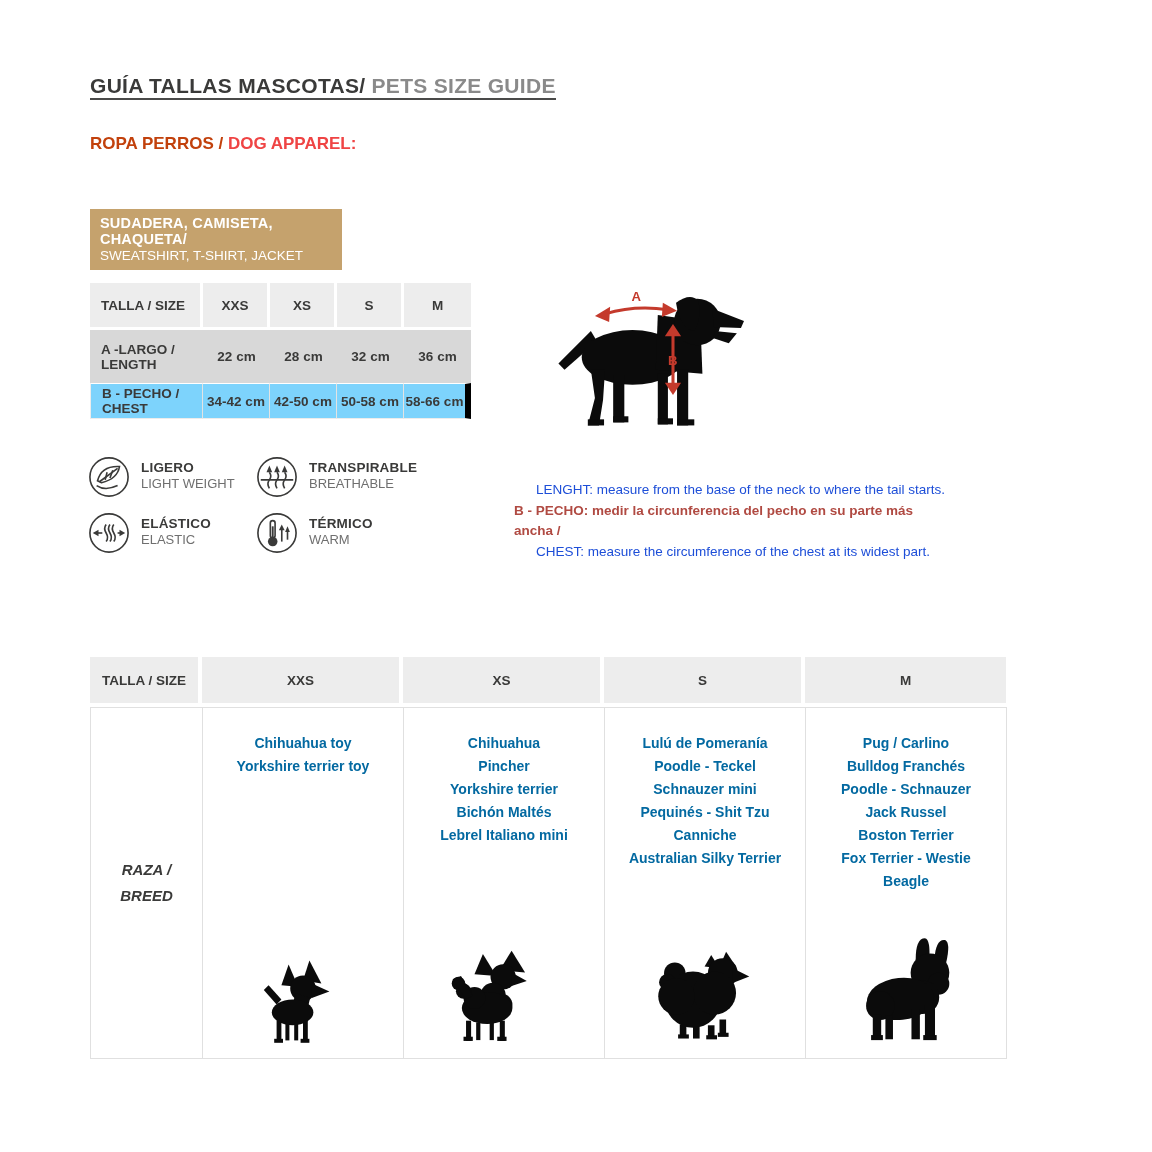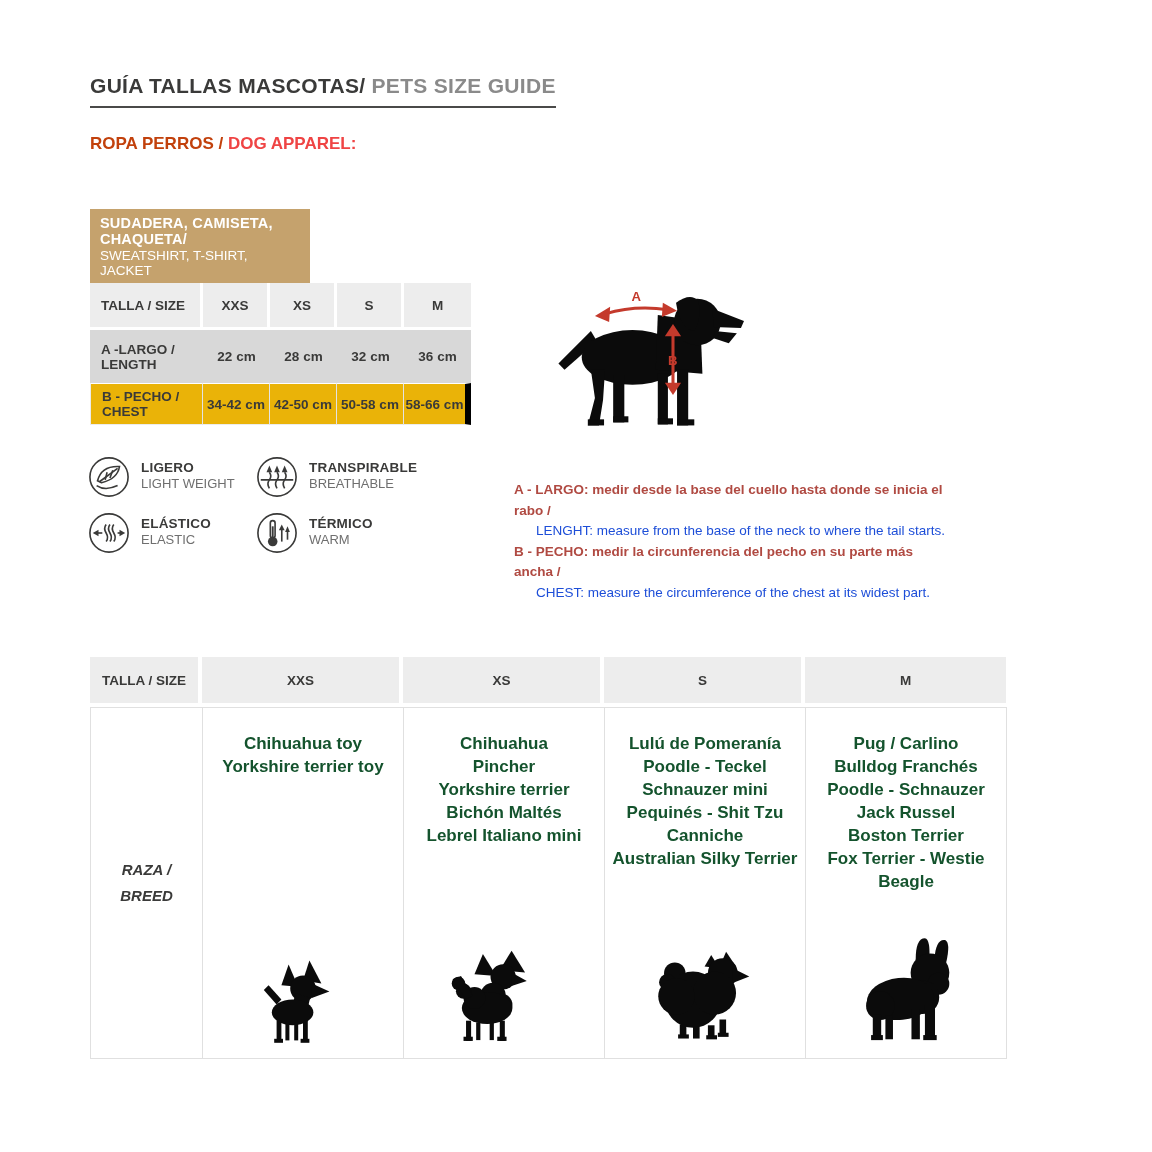--- a/index.html
+++ b/index.html
@@ -1,42 +1,42 @@
 <!DOCTYPE html>
 <html><head>
 <meta charset="utf-8">
 <style>
   html,body{margin:0;padding:0;background:#fff;}
   .page{position:relative;width:1152px;height:1152px;background:#fff;overflow:hidden;
         font-family:"Liberation Sans",sans-serif;color:#3A3A39;}
 
   
-  .title-wrap{position:absolute;left:90px;top:74px;border-bottom:2px solid #4A4A49;padding-bottom:8px;}
+  .title-wrap{position:absolute;left:90px;top:74px;border-bottom:2px solid #4A4A49;}
   .title-es{font-size:21px;font-weight:bold;letter-spacing:.3px;color:#3A3A39;}
   .title-en{font-size:21px;font-weight:bold;letter-spacing:.3px;color:#8A8A8A;}
 
   
   .subtitle{position:absolute;left:90px;top:134px;font-size:17px;font-weight:bold;}
   .sub-es{color:#c2410c;}
   .sub-en{color:#ef4444;}
 
   
-  .chip{position:absolute;left:90px;top:209px;width:220px;box-sizing:border-box;
+  .chip{position:absolute;left:90px;top:209px;width:252px;box-sizing:border-box;
         padding:6px 10px 7px;background:#C5A26D;color:#fff;}
   .chip-l1{font-size:14.5px;font-weight:bold;letter-spacing:.2px;}
   .chip-l2{font-size:13.5px;margin-top:1px;}
 
   
   .size-table{position:absolute;left:90px;top:283px;display:grid;
               grid-template-columns:113px 67px 67px 67px 67px;}
   .st{display:flex;align-items:center;justify-content:center;font-size:13.5px;font-weight:bold;box-sizing:border-box;}
   .st-h{background:#EDEDED;height:47px;border-right:3px solid #fff;border-bottom:3px solid #fff;}
   .st-h.last{border-right:none;}
   .st-a{background:#D8D8D8;height:53px;}
-  .st-b{background:#eab308;height:42px;border-right:1px solid #E3E3E3;border-bottom:1px solid #ECECEC;border-top:1px solid #fff;}
+  .st-b{background:#7dd3fc;height:36px;border-right:1px solid #E3E3E3;border-bottom:1px solid #ECECEC;border-top:1px solid #fff;}
   .st-b.first{border-left:1px solid #ECECEC;}
   .st-b.last{border-right:6px solid #000000;}
   .st.lbl{justify-content:flex-start;padding-left:11px;}
 
   
   .diagram{position:absolute;left:528px;top:280px;width:218px;height:158px;}
 
   
   .features{position:absolute;left:88px;top:456px;display:grid;
             grid-template-columns:168px auto;row-gap:14px;}
@@ -55,21 +55,21 @@
   .breed-table{position:absolute;left:90px;top:657px;width:916px;}
   .bt-header{display:grid;grid-template-columns:112px 201px 201px 201px 201px;margin-bottom:4px;}
   .bt-h{background:#EDEDED;height:46px;display:flex;align-items:center;justify-content:center;
         font-size:13.5px;font-weight:bold;box-sizing:border-box;border-right:4px solid #fff;}
   .bt-h.last{border-right:none;}
   .bt-body{display:grid;grid-template-columns:112px 201px 201px 201px 201px;height:352px;border-left:1px solid #E0E0E0;}
   .bt-cell{border:1px solid #E0E0E0;border-left:none;box-sizing:border-box;background:#fff;
            display:flex;flex-direction:column;align-items:center;padding:24px 6px 12px;}
   .raza-cell{justify-content:center;padding:0;font-style:italic;}
   .raza-line{font-size:15px;font-weight:bold;line-height:26px;text-align:center;}
-  .breed-line{font-size:17px;font-weight:bold;line-height:23px;color:#14532d;text-align:center;white-space:nowrap;}
+  .breed-line{font-size:14px;font-weight:bold;line-height:23px;color:#0369a1;text-align:center;white-space:nowrap;}
   .dog-slot{margin-top:auto;display:flex;align-items:flex-end;justify-content:center;}
 </style>
 </head>
 <body>
 
 <div class="page">
 
   <div class="title-wrap">
     <span class="title-es">GUÍA TALLAS MASCOTAS/</span><span class="title-en"> PETS SIZE GUIDE</span>
   </div>
@@ -205,21 +205,20 @@
         <polygon points="30.5,21 33,15 35.5,21" fill="#3A3A39"></polygon>
       </svg>
       <div class="f-labels">
         <div class="f-es">TÉRMICO</div>
         <div class="f-en">WARM</div>
       </div>
     </div>
   </div>
 
   <div class="notes">
-    <div class="note-b">A - LARGO: medir desde la base del cuello hasta donde se inicia el rabo /</div>
     <div class="note-r">LENGHT: measure from the base of the neck to where the tail starts.</div>
     <div class="note-b">B - PECHO: medir la circunferencia del pecho en su parte más ancha /</div>
     <div class="note-r">CHEST: measure the circumference of the chest at its widest part.</div>
   </div>
 
   <div class="breed-table">
     <div class="bt-header">
       <div class="bt-h">TALLA /  SIZE</div>
       <div class="bt-h">XXS</div>
       <div class="bt-h">XS</div>

